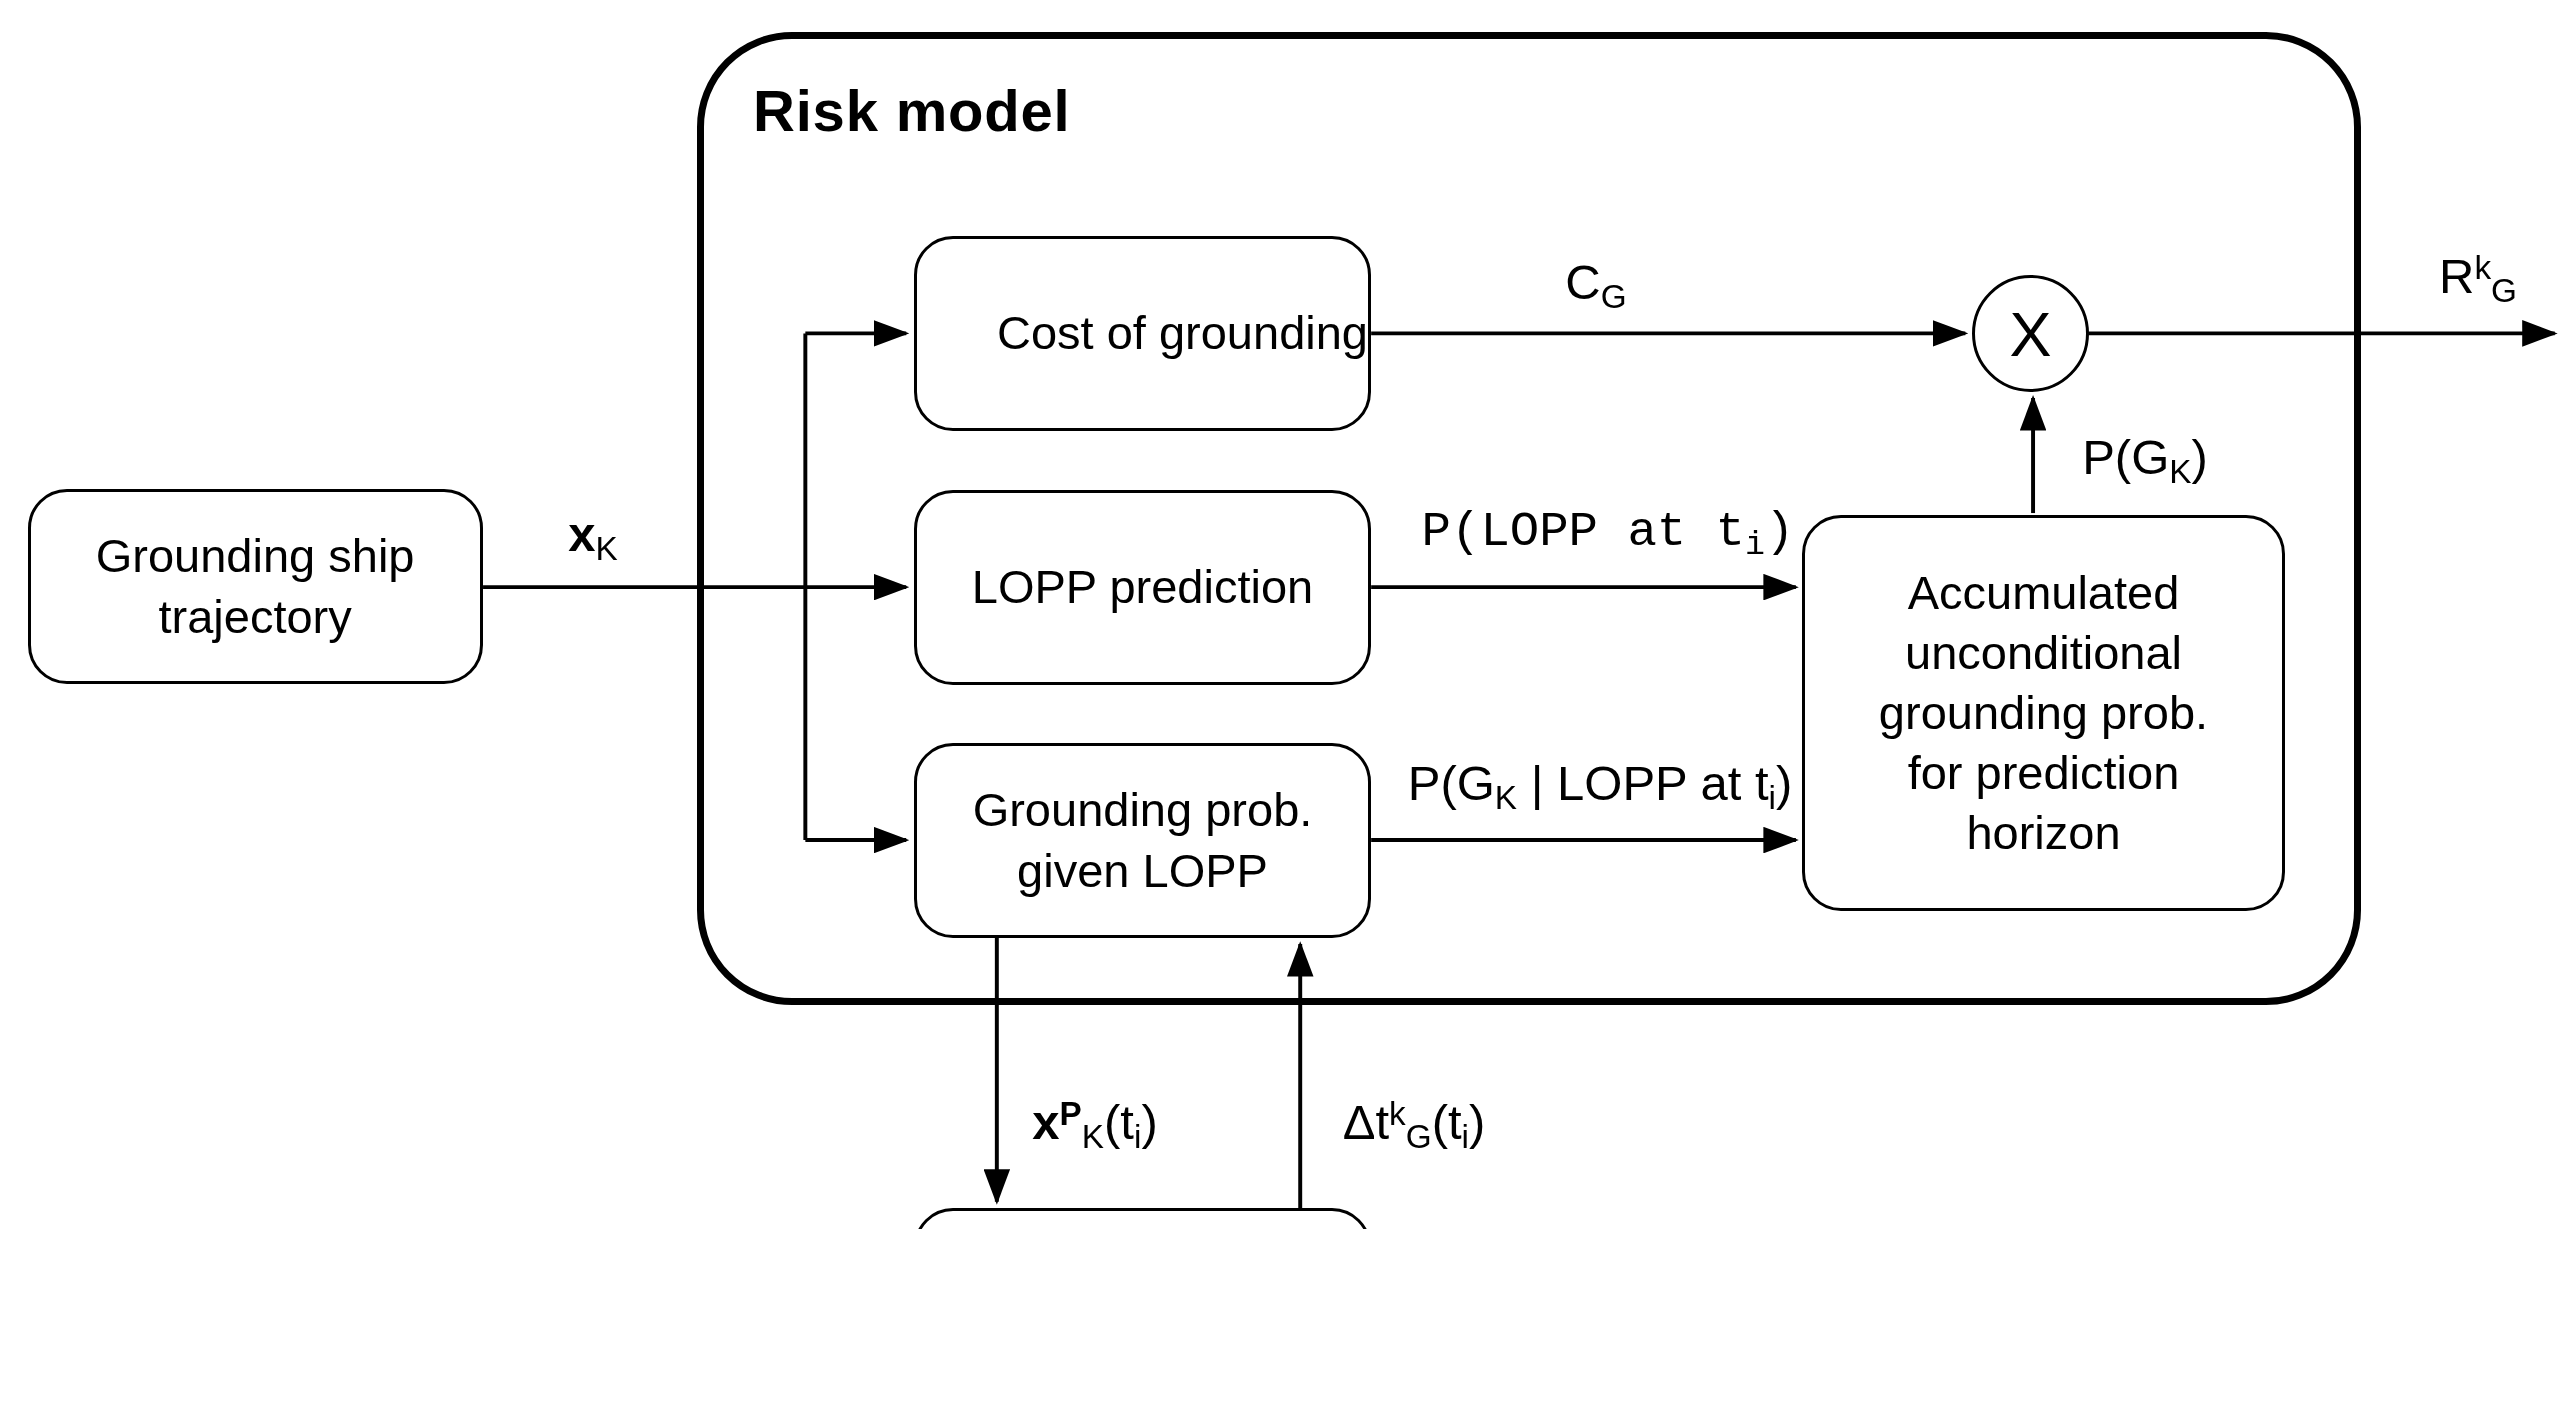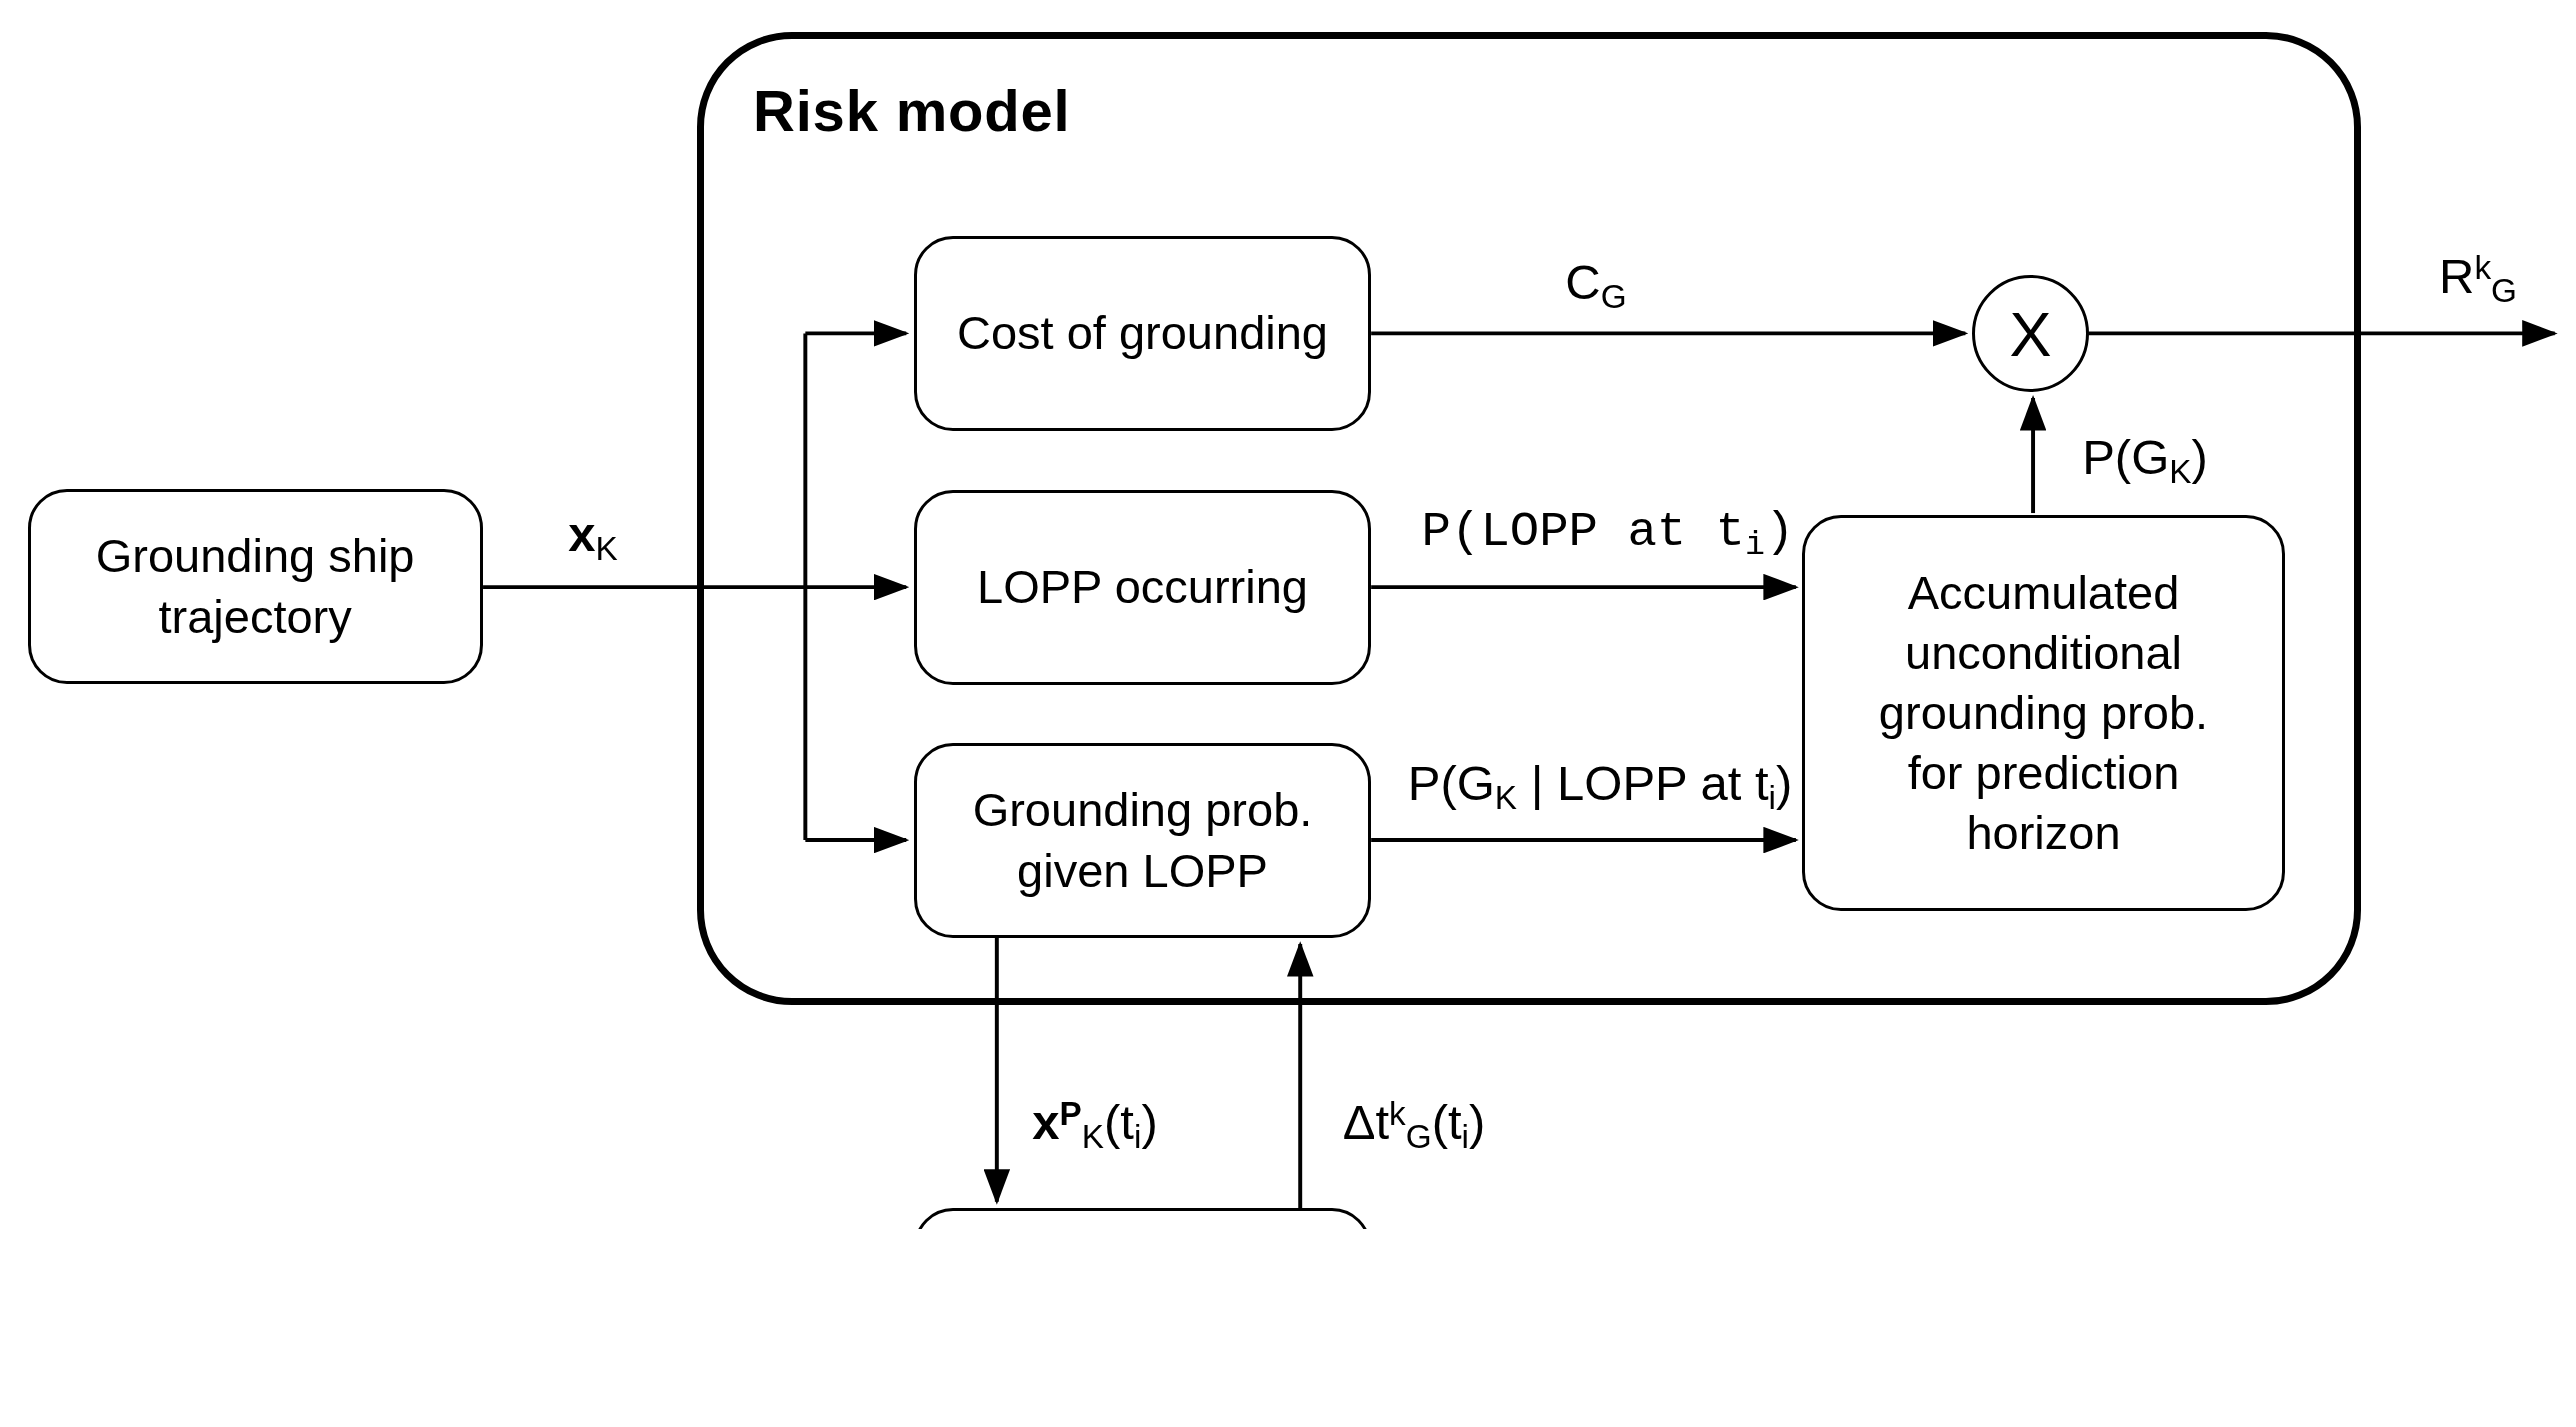--- a/index.html
+++ b/index.html
@@ -57,26 +57,26 @@
     </g>
   </svg>
 
   <div class="risk-title">Risk model</div>
 
   <div class="box" style="left:27.6px;top:489px;width:455px;height:195px;">
     <span>Grounding ship</span>
     <span>trajectory</span>
   </div>
 
-  <div class="box" style="left:914px;top:236px;width:457px;height:195px;">
+  <div class="box" style="left:914px;top:236px;width:457px;height:195px;align-items:flex-end;">
     <span>Cost of grounding</span>
   </div>
 
   <div class="box" style="left:914px;top:490px;width:457px;height:195px;">
-    <span>LOPP occurring</span>
+    <span>LOPP prediction</span>
   </div>
 
   <div class="box" style="left:914px;top:743px;width:457px;height:195px;">
     <span>Grounding prob.</span>
     <span>given LOPP</span>
   </div>
 
   <div class="box" style="left:1802px;top:515px;width:483px;height:396px;justify-content:center;">
     <span>Accumulated</span>
     <span>unconditional</span>

